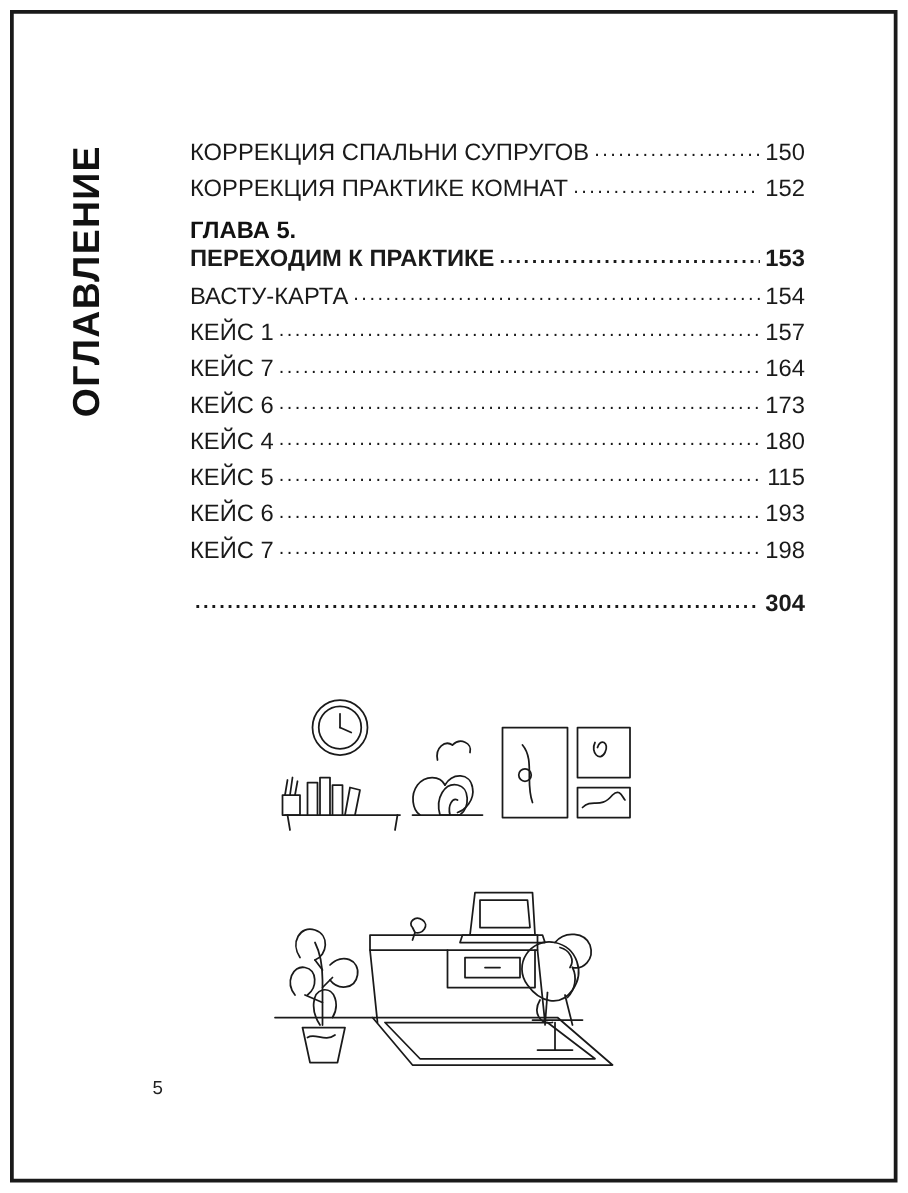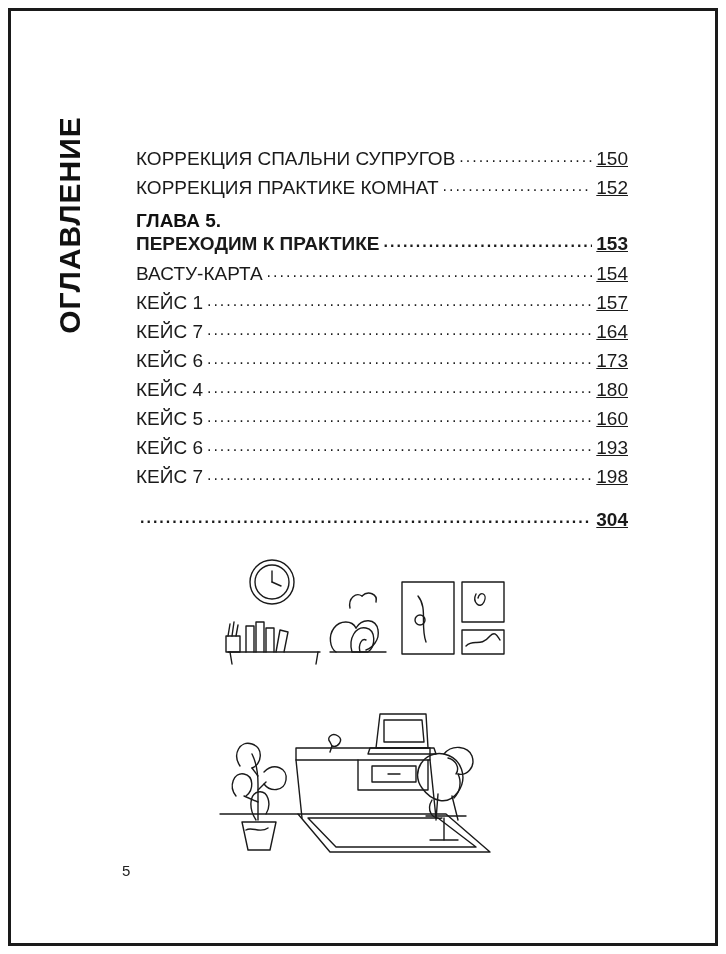--- a/index.html
+++ b/index.html
@@ -35,24 +35,23 @@
     transform-origin: center center;
     font-size: 30px;
     font-weight: bold;
     letter-spacing: 1px;
     color: #111111;
     text-align: center;
     white-space: nowrap;
   }
   .toc {
     position: absolute;
-    left: 136px;
+    left: 152px;
     top: 112px;
     width: 492px;
-    margin-top: 36px;
   }
   .toc-row {
     display: flex;
     align-items: baseline;
     font-size: 19px;
     color: #1a1a1a;
     margin-bottom: 7px;
     white-space: nowrap;
   }
   .toc-row .label {
@@ -64,21 +63,20 @@
     margin: 0 4px;
     position: relative;
     top: -3px;
     color: #1a1a1a;
     letter-spacing: 2px;
     font-size: 16px;
   }
   .toc-row .page-num {
     flex: 0 0 auto;
     text-align: right;
-    text-decoration: underline;
   }
   .toc-row.level-1 {
     font-size: 19px;
   }
   .toc-row.bold {
     font-weight: bold;
   }
   .toc-row.bold .page-num {
     font-weight: bold;
   }
@@ -165,21 +163,21 @@
       <span class="page-num">173</span>
     </div>
     <div class="toc-row">
       <span class="label">КЕЙС 4</span>
       <span class="leader">...............................................................................................</span>
       <span class="page-num">180</span>
     </div>
     <div class="toc-row">
       <span class="label">КЕЙС 5</span>
       <span class="leader">...............................................................................................</span>
-      <span class="page-num">160</span>
+      <span class="page-num">115</span>
     </div>
     <div class="toc-row">
       <span class="label">КЕЙС 6</span>
       <span class="leader">...............................................................................................</span>
       <span class="page-num">193</span>
     </div>
     <div class="toc-row">
       <span class="label">КЕЙС 7</span>
       <span class="leader">...............................................................................................</span>
       <span class="page-num">198</span>

